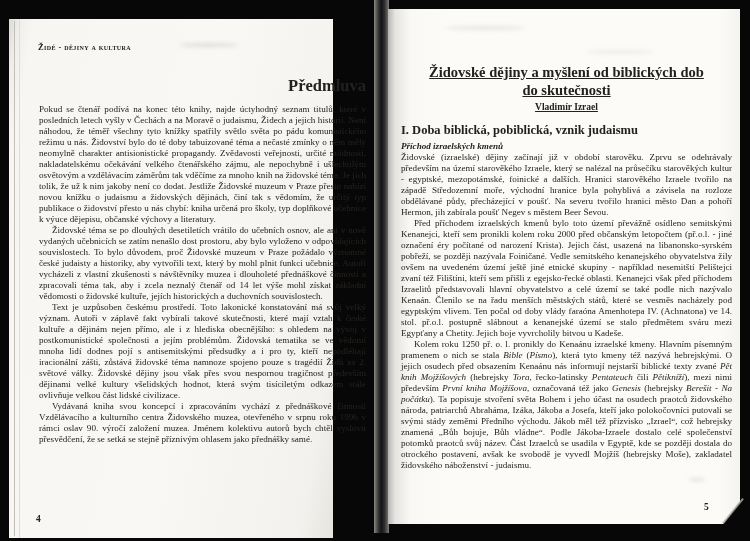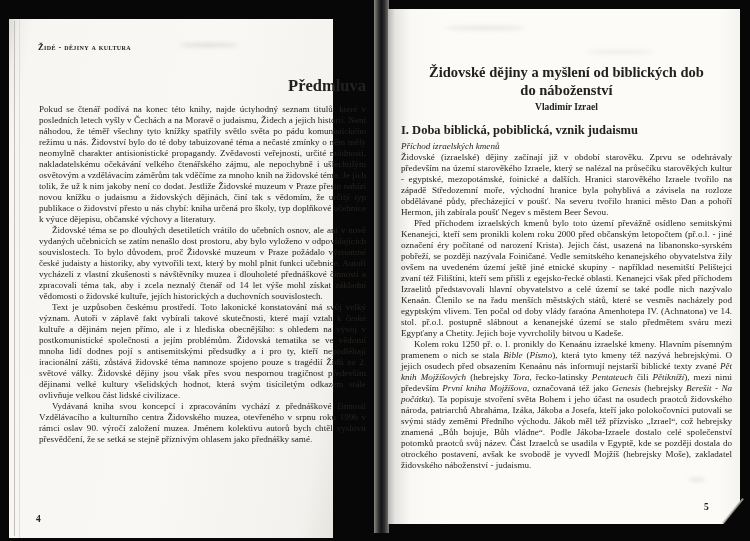--- a/index.html
+++ b/index.html
@@ -39,26 +39,26 @@
   .gutter{
     position:absolute;left:374px;top:0;width:15px;height:533px;
     background:linear-gradient(to right,#8a8884 0%,#3a3a3a 28%,#141416 48%,#2e2e30 70%,#7d7b77 100%);
   }
   
   .page-right{
     position:absolute;left:388px;top:9px;width:352px;height:515px;
     background:linear-gradient(to right,#b7b5b1 0px,#e5e4e0 7px,#f9f8f4 22px,#fcfbf7 60px,#fcfbf7 94%,#f4f3ef 100%);
     clip-path:polygon(0 0,100% 0,100% calc(100% - 22px),calc(100% - 17px) 100%,0 100%);
   }
-  .rp-head{position:absolute;left:13px;top:54px;width:331px;text-align:center;}
+  .rp-head{position:absolute;left:13px;top:54px;width:331px;text-align:center;text-decoration:underline;}
   .rp-title{font-size:14.5px;font-weight:bold;line-height:18px;}
   .rp-author{font-size:9.5px;font-weight:bold;margin-top:3px;}
   .rp-section{position:absolute;left:13px;top:114px;width:331px;font-size:12.5px;font-weight:bold;}
   .rp-body{position:absolute;left:13px;top:132px;width:331px;}
-  .rp-sub{font-size:9.6px;font-weight:normal;font-style:italic;margin:0 0 2px 0;}
+  .rp-sub{font-size:9.6px;font-weight:bold;font-style:italic;margin:0 0 2px 0;}
   .rp-pagenum{position:absolute;left:316px;top:493px;font-size:9.5px;font-weight:bold;}
   
   .bodytext p{
     margin:0;font-size:9.1px;line-height:11px;text-align:justify;
     color:#26231f;
   }
   .bodytext p.indent{text-indent:13px;}
   
   .smudge{position:absolute;background:#9a9892;opacity:.28;filter:blur(2px);border-radius:50%;}
   .smudge.s1{left:170px;top:24px;width:60px;height:4px;}
@@ -87,21 +87,21 @@
   <div class="lp-pagenum">4</div>
   <div class="smudge s1"></div>
 </div>
 
 <div class="gutter"></div>
 
 <div class="page-right">
   <div class="rp-head">
     <div class="rp-title">
       <span style="display:block">Židovské dějiny a myšlení od biblických dob</span>
-      <span style="display:block">do náboženství</span>
+      <span style="display:block">do skutečnosti</span>
     </div>
     <div class="rp-author">Vladimír Izrael</div>
   </div>
   <div class="rp-section">I. Doba biblická, pobiblická, vznik judaismu</div>
   <div class="rp-body bodytext">
     <p class="rp-sub">Příchod izraelských kmenů</p>
     <p><span>Židovské (izraelské) dějiny začínají již v období starověku. Zprvu se odehrávaly především na území starověkého Izraele, který se nalézal na průsečíku starověkých kultur - egyptské, mezopotámské, foinické a dalších. Hranici starověkého Izraele tvořilo na západě Středozemní moře, východní hranice byla pohyblivá a závisela na rozloze obdělávané půdy, přecházející v poušť. Na severu tvořilo hranici město Dan a pohoří Hermon, jih zabírala poušť Negev s městem Beer Ševou.</span></p>
     <p class="indent"><span>Před příchodem izraelských kmenů bylo toto území převážně osídleno semitskými Kenanejci, kteří sem pronikli kolem roku 2000 před občanským letopočtem (př.o.l. - jiné označení éry počítané od narození Krista). Jejich část, usazená na libanonsko-syrském pobřeží, se později nazývala Foiničané. Vedle semitského kenanejského obyvatelstva žily ovšem na uvedeném území ještě jiné etnické skupiny - například nesemitští Pelištejci zvaní též Filištíni, kteří sem přišli z egejsko-řecké oblasti. Kenanejci však před příchodem Izraelitů představovali hlavní obyvatelstvo a celé území se také podle nich nazývalo Kenaán. Členilo se na řadu menších městských států, které se vesměs nacházely pod egyptským vlivem. Ten počal od doby vlády faraóna Amenhotepa IV. (Achnatona) ve 14. stol. př.o.l. postupně slábnout a kenanejské území se stalo předmětem sváru mezi Egypťany a Chetity. Jejich boje vyvrcholily bitvou u Kadeše.</span></p>
     <p class="indent"><span>Kolem roku 1250 př. o. l. pronikly do Kenaánu izraelské kmeny. Hlavním písemným pramenem o nich se stala </span><span style="font-style: italic;">Bible</span><span> (</span><span style="font-style: italic;">Písmo</span><span>), která tyto kmeny též nazývá hebrejskými. O jejich osudech před obsazením Kenaánu nás informují nejstarší biblické texty zvané </span><span style="font-style: italic;">Pět knih Mojžíšových</span><span> (hebrejsky </span><span style="font-style: italic;">Tora</span><span>, řecko-latinsky </span><span style="font-style: italic;">Pentateuch</span><span> čili </span><span style="font-style: italic;">Pětikníží</span><span>), mezi nimi především </span><span style="font-style: italic;">První kniha Mojžíšova</span><span>, označovaná též jako </span><span style="font-style: italic;">Genesis</span><span> (hebrejsky </span><span style="font-style: italic;">Berešit - Na počátku</span><span>). Ta popisuje stvoření světa Bohem i jeho účast na osudech praotců židovského národa, patriarchů Abraháma, Izáka, Jákoba a Josefa, kteří jako polokočovníci putovali se svými stády zeměmi Předního východu. Jákob měl též přízvisko „Izrael“, což hebrejsky znamená „Bůh bojuje, Bůh vládne“. Podle Jákoba-Izraele dostalo celé společenství potomků praotců svůj název. Část Izraelců se usadila v Egyptě, kde se později dostala do otrockého postavení, avšak ke svobodě je vyvedl Mojžíš (hebrejsky Moše), zakladatel židovského náboženství - judaismu.</span></p>
   </div>

